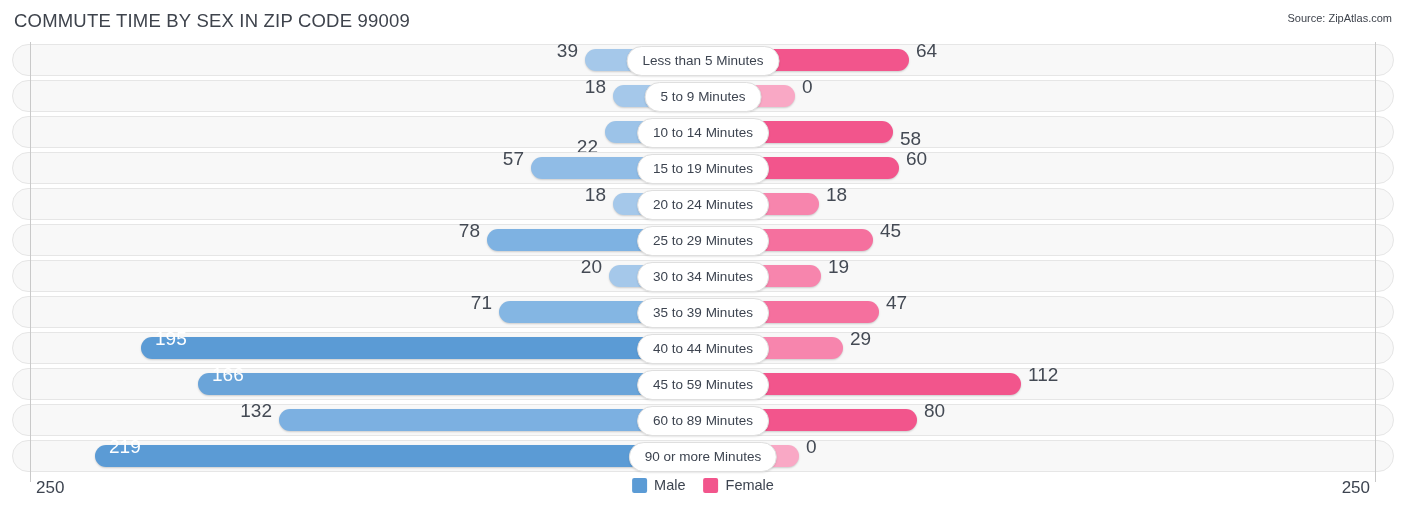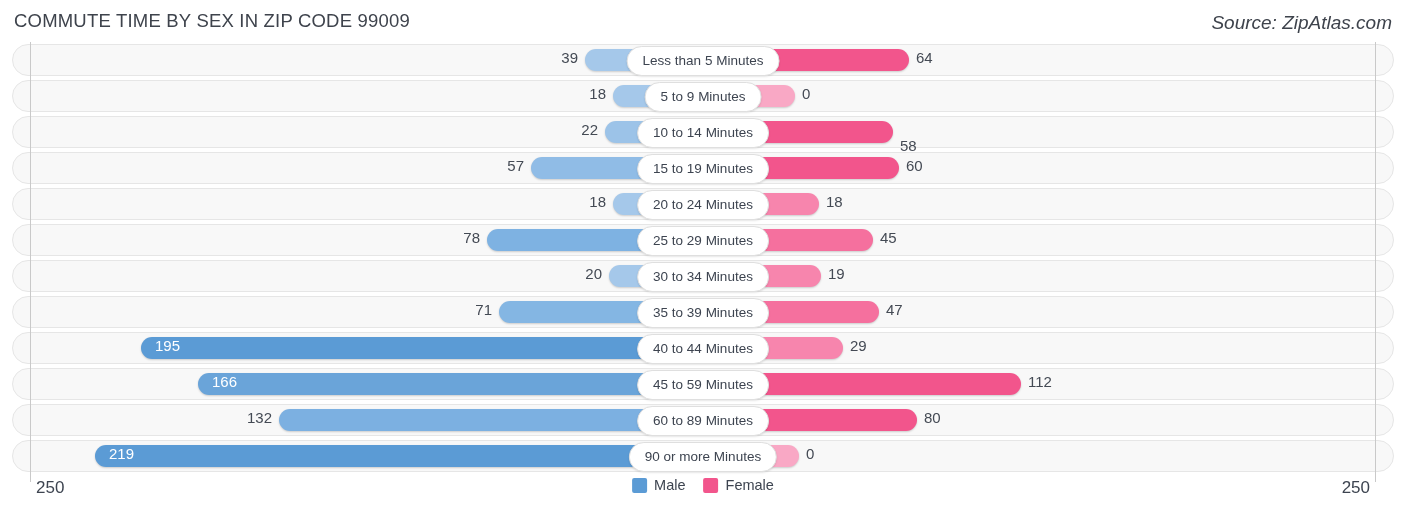--- a/index.html
+++ b/index.html
@@ -21,22 +21,21 @@
     left:14px; top:10px;
     font-size:18.5px;
     letter-spacing:.2px;
     color:#3e434c;
     font-weight:400;
     white-space:nowrap;
   }
   .chart-source{
     position:absolute;
     right:14px; top:12px;
-    font-size:19px;
-    font-style:italic;
+    font-size:11px;
     color:#3e434c;
     white-space:nowrap;
   }
 
   .plot{
     position:relative;
     margin:0 12px;
     height:432px;
   }
 
@@ -75,22 +74,22 @@
     top:7px;
     height:22px;
     border-radius:11px;
     box-shadow:0 1px 2px rgba(0,0,0,.18);
   }
   .bar.male{ }
   .bar.female{ }
 
   .val{
     position:absolute;
-    top:7px;
-    font-size:15px;
+    top:0;
+    font-size:19px;
     line-height:18px;
     color:#444a54;
     white-space:nowrap;
   }
   .val.inside{
     color:#ffffff;
   }
   .val.male-val{ text-align:right; }
   .val.female-val{ text-align:left; }
 
@@ -175,21 +174,21 @@
         <div class="val male-val" style="right: 788px;">18</div>
         <div class="val female-val" style="left: 790px;">0</div>
       </div>
       <div class="pill">5 to 9 Minutes</div>
     </div>
     <div class="row">
       <div class="track"></div>
       <div class="bars">
         <div class="bar male" style="width: 98px; left: 593px; background: rgb(156, 195, 232);"></div>
         <div class="bar female" style="width: 190px; left: 691px; background: rgb(242, 85, 140);"></div>
-        <div class="val male-val" style="right: 796px;">22</div>
+        <div class="val male-val" style="right: 796px; margin-top: 24px;">22</div>
         <div class="val female-val" style="left: 888px; margin-top: 16px;">58</div>
       </div>
       <div class="pill">10 to 14 Minutes</div>
     </div>
     <div class="row">
       <div class="track"></div>
       <div class="bars">
         <div class="bar male" style="width: 172px; left: 519px; background: rgb(144, 188, 230);"></div>
         <div class="bar female" style="width: 196px; left: 691px; background: rgb(242, 85, 140);"></div>
         <div class="val male-val" style="right: 870px;">57</div>

